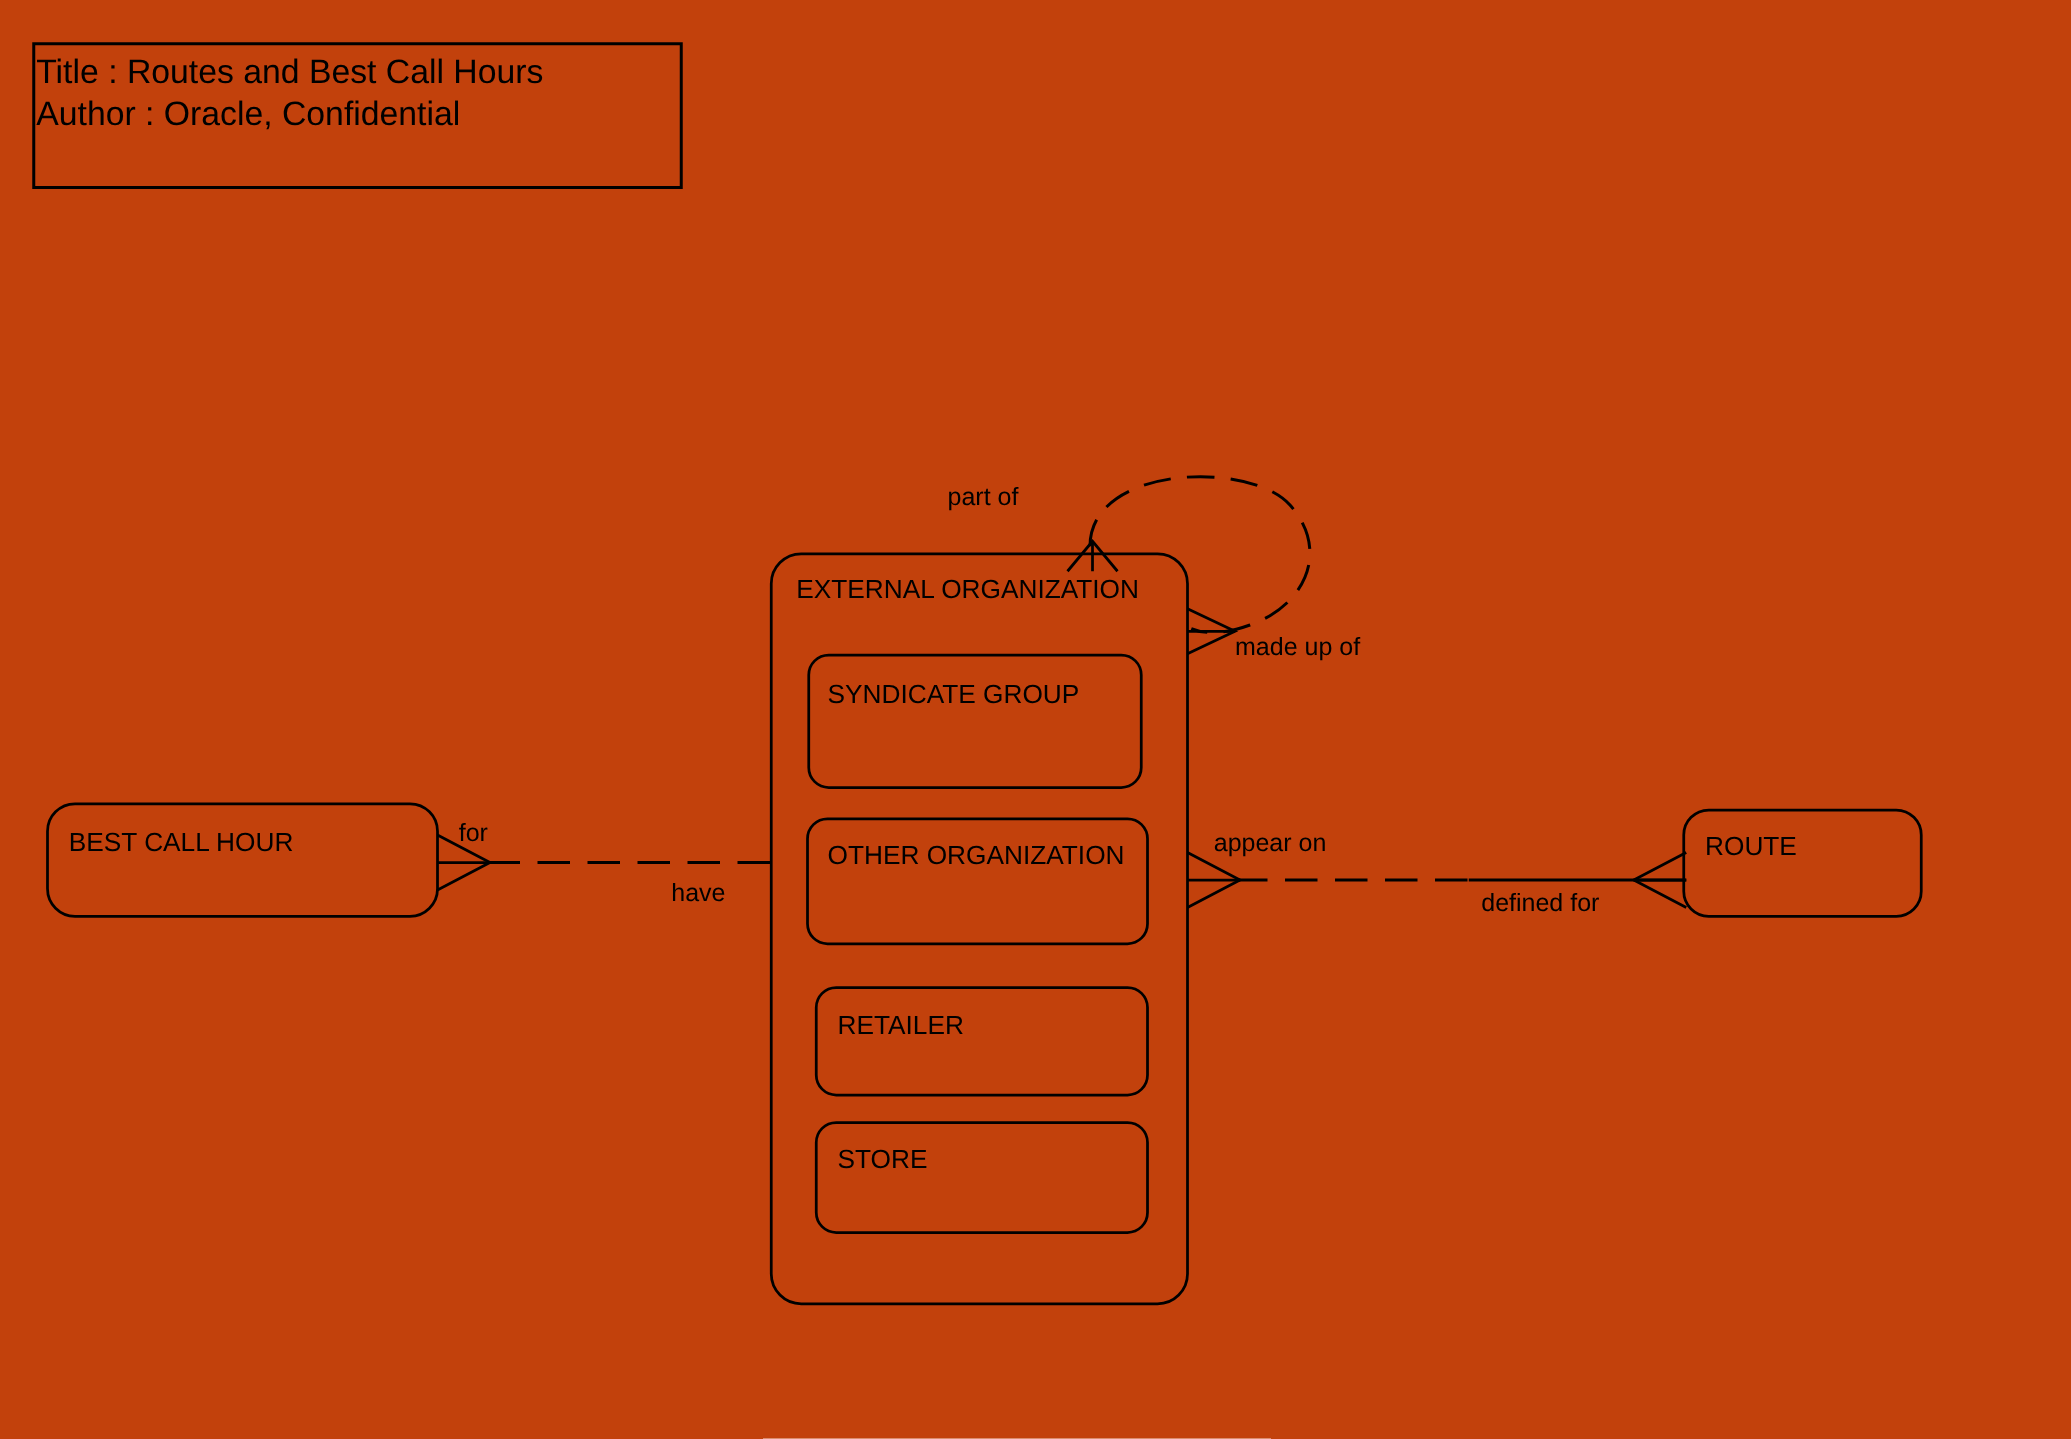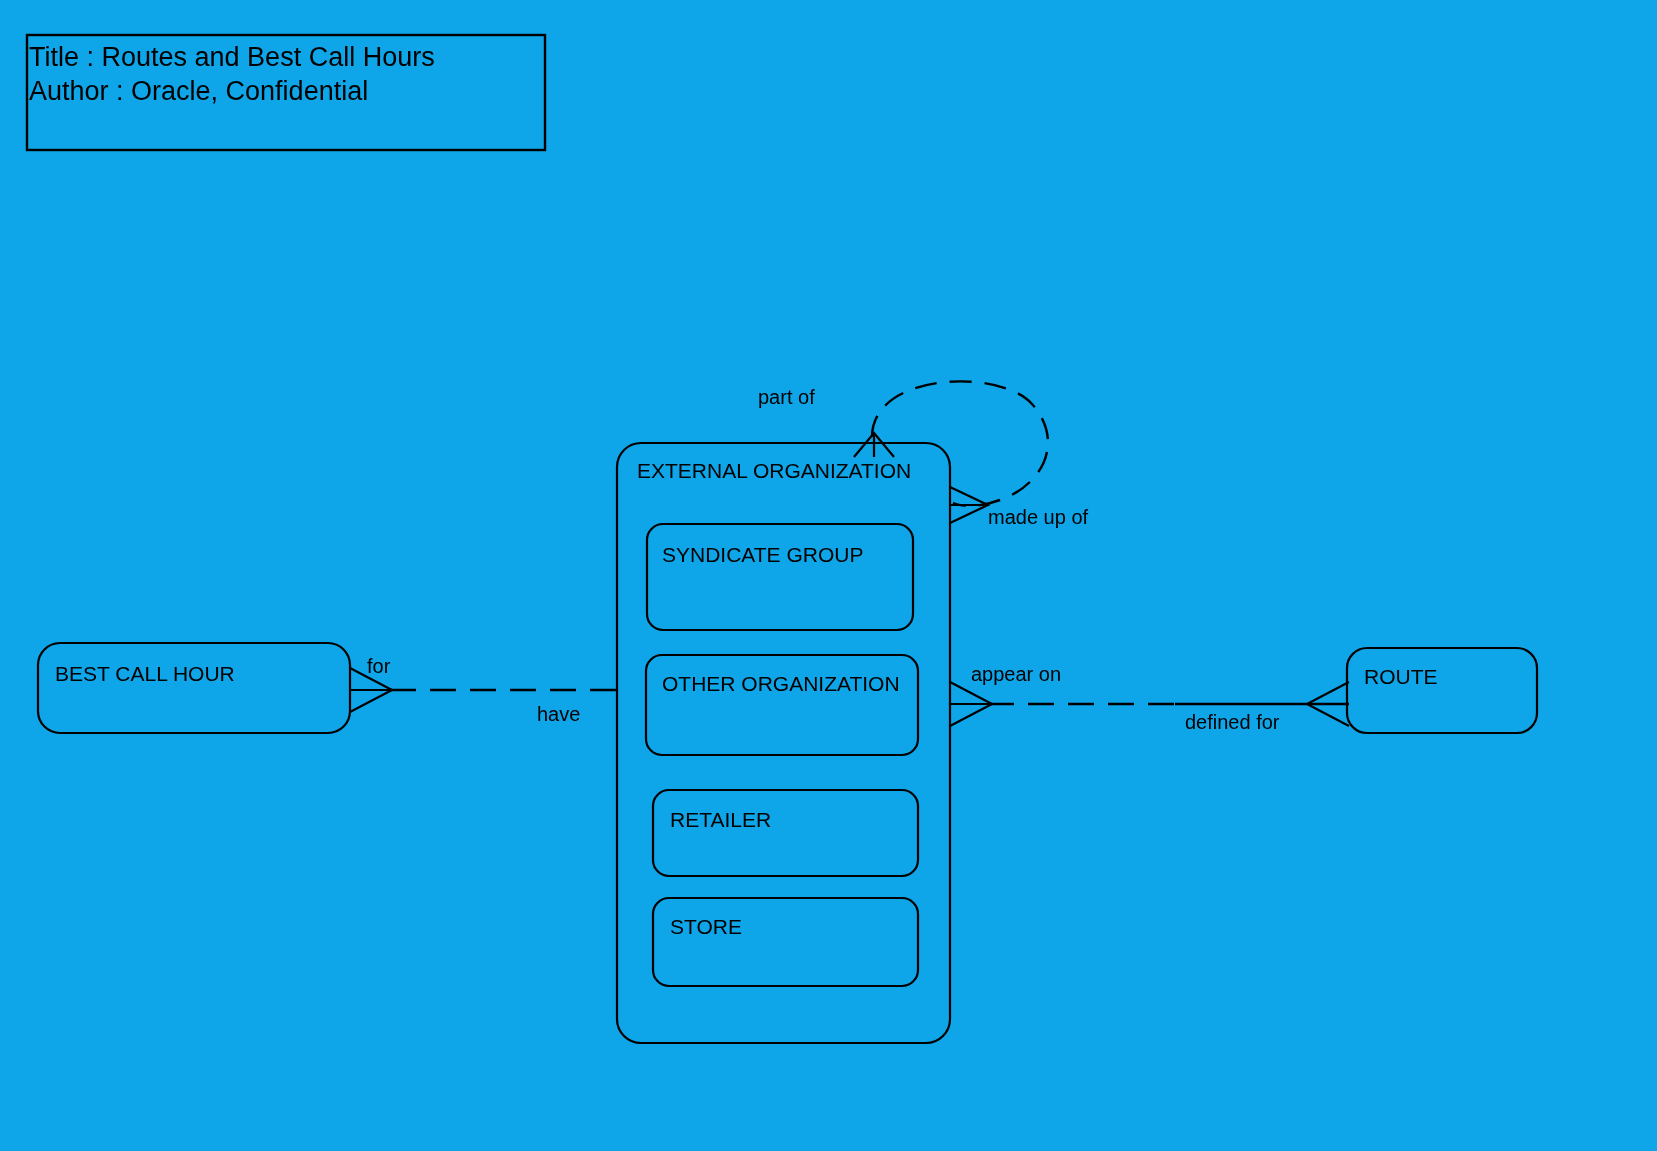--- a/index.html
+++ b/index.html
@@ -7,21 +7,21 @@
     padding: 0;
     background: #ffffff;
   }
   body {
     font-family: "Liberation Sans", sans-serif;
   }
   #diagram-root {
     position: relative;
     width: 1657px;
     height: 1151px;
-    background: #0ea5e9;
+    background: #c2410c;
     overflow: hidden;
     text-align: right;
   }
   svg.canvas {
     position: absolute;
     left: 0;
     top: 0;
     width: 1657px;
     height: 1151px;
   }

